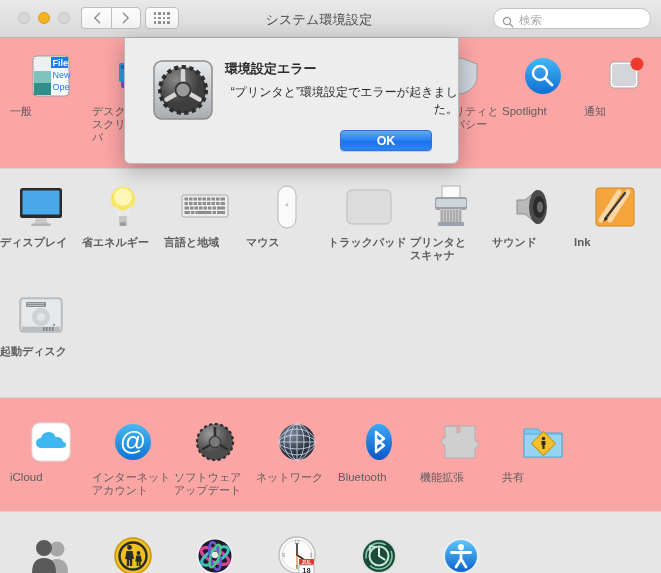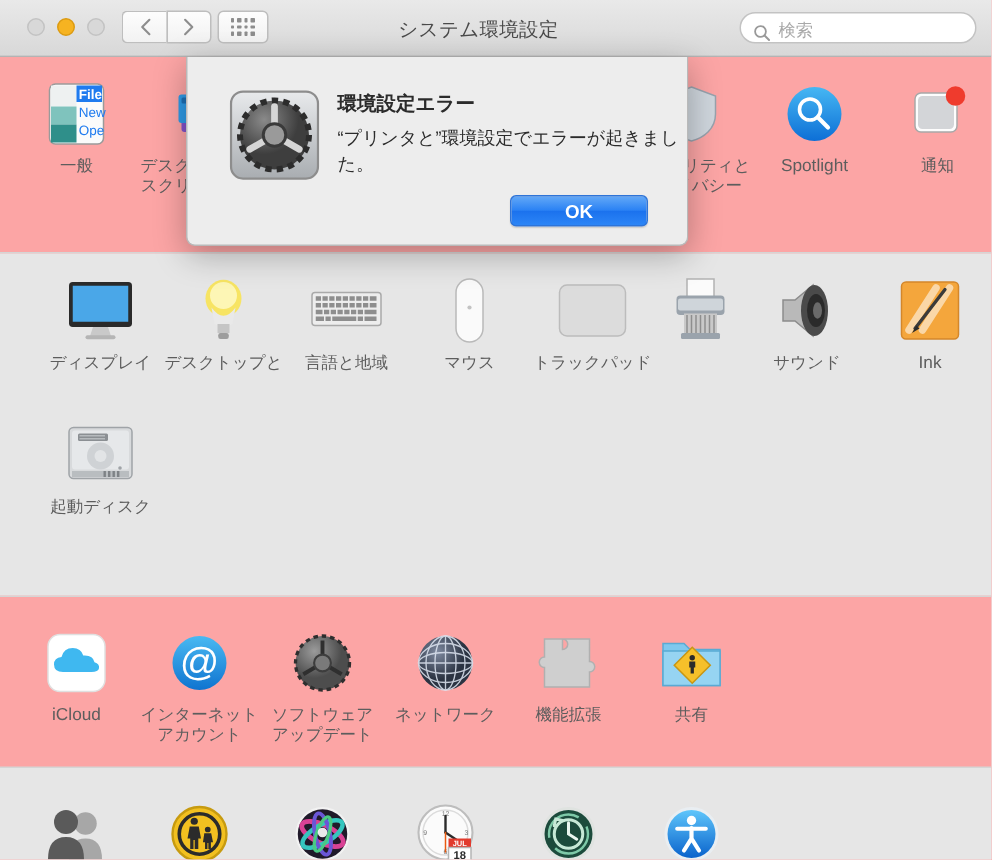--- a/index.html
+++ b/index.html
@@ -67,32 +67,33 @@
 
   .row{display:flex;}
   .cell{
     width:82px;box-sizing:border-box;
     display:flex;flex-direction:column;align-items:center;
     padding-top:8px;
   }
   .ico{width:48px;height:48px;display:flex;align-items:center;justify-content:center;}
   .lbl{
     margin-top:5px;font-size:11px;line-height:13px;color:#5d5d5d;
-    text-align:center;width:82px;white-space:pre-line;
+    text-align:left;width:82px;white-space:pre-line;
   }
   .lbl.en{font-size:11.5px;}
 
   
   .modal{
     position:absolute;left:124px;top:38px;width:335px;height:126px;
     background:#ededed;
     border:1px solid #b9b9b9;border-top:none;
     border-radius:0 0 6px 6px;
     box-shadow:0 6px 22px rgba(0,0,0,.28);
     box-sizing:border-box;
+    text-align:right;
   }
   .modal .gear{position:absolute;left:28px;top:22px;width:60px;height:60px;}
   .modal .mtitle{position:absolute;left:100px;top:22px;font-size:13px;font-weight:bold;color:#2b2b2b;}
   .modal .mmsg{position:absolute;left:100px;top:46px;font-size:12px;color:#2b2b2b;}
   .okbtn{
     position:absolute;right:26px;bottom:12px;width:92px;height:21px;
     border-radius:4px;border:1px solid #2e74d8;
     background:linear-gradient(to bottom,#62a8f7 0%,#2b82f4 48%,#1b72ee 52%,#2c85f6 100%);
     color:#fff;font-size:12.5px;font-weight:bold;
     display:flex;align-items:center;justify-content:center;
@@ -259,21 +260,21 @@
             </svg>
           </div>
           <div class="lbl">通知</div>
         </div>
 
       </div>
     </div>
 
     <div class="divider"></div>
 
-    <div class="section alt" style="height:228px;padding-left:26px;padding-top:6px;">
+    <div class="section alt" style="height:228px;padding-left:0;padding-top:6px;font-weight:bold;">
       <div class="row">
 
         <div class="cell">
           <div class="ico">
             <svg width="46" height="40" viewBox="0 0 46 40">
               <rect x="2" y="1" width="42" height="30" rx="2.5" fill="#2a2a2a"></rect>
               <rect x="4.5" y="3.5" width="37" height="24" fill="#4aa7e8"></rect>
               <path d="M18 31 L28 31 L30 37 L16 37 Z" fill="#c9c9c9"></path>
               <rect x="13" y="36.5" width="20" height="2.6" rx="1.3" fill="#b5b5b5"></rect>
             </svg>
@@ -284,21 +285,21 @@
         <div class="cell">
           <div class="ico">
             <svg width="44" height="46" viewBox="0 0 44 46">
               <ellipse cx="22" cy="15" rx="12" ry="12.5" fill="#f7e463"></ellipse>
               <ellipse cx="22" cy="13" rx="9" ry="9" fill="#fdf6b5"></ellipse>
               <path d="M14 21 Q22 32 30 21 L28 32 Q22 36 16 32 Z" fill="#e9e9e9"></path>
               <rect x="18" y="32" width="8" height="6" fill="#c5c5c5"></rect>
               <rect x="18.5" y="38" width="7" height="4" rx="1.5" fill="#9d9d9d"></rect>
             </svg>
           </div>
-          <div class="lbl">デスクトップと</div>
+          <div class="lbl">省エネルギー</div>
         </div>
 
         <div class="cell">
           <div class="ico">
             <svg width="48" height="26" viewBox="0 0 48 26">
               <rect x="1" y="1" width="46" height="22" rx="2" fill="#ededed" stroke="#a9a9a9"></rect>
               <g fill="#8e8e8e">
                 <rect x="3.5" y="3.5" width="3.5" height="3"></rect>
                   <rect x="8" y="3.5" width="3.5" height="3"></rect>
                 <rect x="12.5" y="3.5" width="3.5" height="3"></rect>
@@ -367,20 +368,22 @@
                   <path d="M16 26 V38"></path>
                   <path d="M19 26 V38"></path>
                   <path d="M22 26 V38"></path>
                 <path d="M25 26 V38"></path>
                   <path d="M28 26 V38"></path>
                   <path d="M31 26 V38"></path>
               </g>
               <rect x="9" y="38" width="26" height="4" rx="1" fill="#9aa3ac"></rect>
             </svg>
           </div>
+          <div class="lbl">プリンタと
+スキャナ</div>
         </div>
 
         <div class="cell">
           <div class="ico">
             <svg width="44" height="42" viewBox="0 0 44 42">
               <path d="M6 14 H14 L26 4 V38 L14 28 H6 Z" fill="#b9b9b9" stroke="#8c8c8c"></path>
               <ellipse cx="27" cy="21" rx="9" ry="17" fill="#4a4a4a"></ellipse>
               <ellipse cx="28" cy="21" rx="6" ry="11" fill="#2a2a2a"></ellipse>
               <ellipse cx="29" cy="21" rx="3" ry="5.5" fill="#6a6a6a"></ellipse>
             </svg>
@@ -503,20 +506,35 @@
                 <ellipse cx="22" cy="22" rx="7" ry="18"></ellipse>
                 <ellipse cx="22" cy="22" rx="13" ry="18"></ellipse>
                 <path d="M4 22 H40"></path>
                   <path d="M22 4 V40"></path>
               </g>
             </svg>
           </div>
           <div class="lbl">ネットワーク</div>
         </div>
 
+        <div class="cell">
+          <div class="ico">
+            <svg width="44" height="44" viewBox="0 0 44 44">
+              <defs>
+                  <linearGradient id="btg" x1="0" y1="0" x2="0" y2="1">
+                <stop offset="0" stop-color="#3aa8f5"></stop>
+                    <stop offset="1" stop-color="#0a56c8"></stop>
+                  </linearGradient>
+                </defs>
+              <ellipse cx="22" cy="22" rx="13" ry="18" fill="url(#btg)"></ellipse>
+              <path d="M19 12 L27 18.5 L19 25 M19 19 L27 25.5 L19 32 L19 12" fill="none" stroke="#fff" stroke-width="2.4" stroke-linejoin="round" stroke-linecap="round"></path>
+            </svg>
+          </div>
+          <div class="lbl en">Bluetooth</div>
+        </div>
 
         <div class="cell">
           <div class="ico">
             <svg width="44" height="40" viewBox="0 0 44 40">
               <path d="M6 4 H18 A3.4 3.4 0 1 1 18 11 V4 M6 4 V16 A3.4 3.4 0 1 0 6 23 V36 H36 V26
                        A3.4 3.4 0 1 0 36 19 V4 Z" fill="#cfcfcf" stroke="#b0b0b0" stroke-width="1"></path>
             </svg>
           </div>
           <div class="lbl">機能拡張</div>
         </div>

